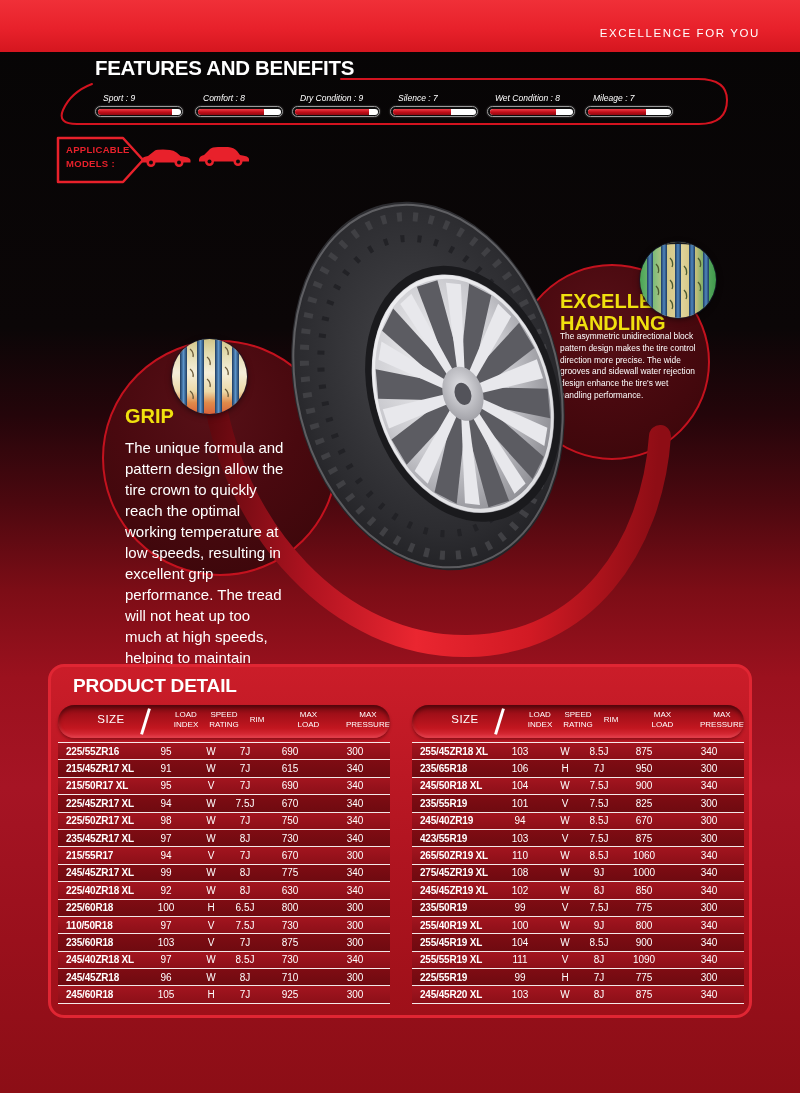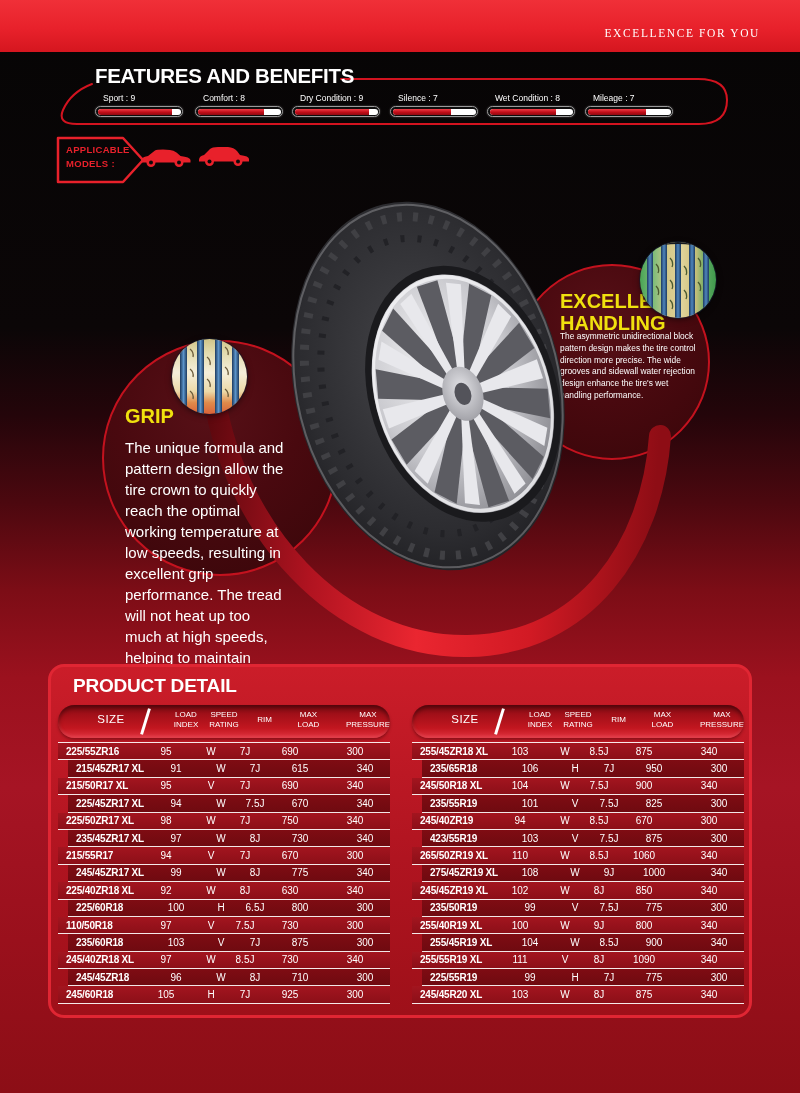--- a/index.html
+++ b/index.html
@@ -2,27 +2,27 @@
 <html><head>
 <meta charset="utf-8">
 <style>
   html,body{margin:0;padding:0;}
   body{width:800px;height:1093px;font-family:"Liberation Sans",sans-serif;}
   .page{position:relative;width:800px;height:1093px;overflow:hidden;
     background:linear-gradient(180deg,#060505 0%,#0b0607 30%,#24050a 38%,#4c080f 46%,#7c0d16 54%,#9b111e 62%,#a61424 72%,#9a101c 86%,#8c0e16 100%);}
   
   .banner{position:absolute;left:0;top:0;width:800px;height:52px;
     background:linear-gradient(180deg,#f03038 0%,#e8212b 55%,#d5161f 100%);z-index:6;}
-  .tagline{position:absolute;right:40px;top:27px;color:#fff;font-family:Liberation Serif, serif;
+  .tagline{position:absolute;right:40px;top:27px;color:#fff;font-family:Liberation Sans, sans-serif;
     font-size:11.5px;letter-spacing:1.6px;}
   
-  .features-title{position:absolute;left:95px;top:64px;color:#fff;font-size:20.5px;font-weight:bold;
+  .features-title{position:absolute;left:95px;top:56px;color:#fff;font-size:20.5px;font-weight:bold;
     letter-spacing:-0.3px;z-index:3;}
   .features-outline{position:absolute;left:0;top:55px;z-index:2;}
-  .ratings{position:absolute;left:0;top:93px;width:800px;height:30px;z-index:3;}
+  .ratings{position:absolute;left:0;top:93px;width:800px;height:30px;z-index:3;font-style:italic;}
   .rating{position:absolute;width:88px;top:0;}
   .rating .rlabel{color:#fff;font-size:8.5px;margin:0 0 3px 8px;white-space:nowrap;}
   .rbar{height:11px;border:1px solid #9a9a9a;border-radius:7px;background:#0d0d0d;padding:1.5px;
     box-sizing:border-box;box-shadow:0 0 2px rgba(255,255,255,.35);}
   .rtrack{height:100%;border-radius:5px;background:#fff;overflow:hidden;position:relative;}
   .rfill{height:100%;background:linear-gradient(180deg,#ef3b45 0%,#c00d18 55%,#8f0a12 100%);}
   
   .badge-svg{position:absolute;left:55px;top:135px;z-index:3;}
   .badge-text{position:absolute;left:66px;top:143px;color:#e8212b;font-size:9.5px;font-weight:bold;
     line-height:1.45;letter-spacing:.3px;z-index:3;}
@@ -52,31 +52,31 @@
   .pill{position:absolute;top:38px;width:332px;height:33px;border-radius:17px;overflow:hidden;
     background:linear-gradient(180deg,#7f0a12 0%,#a31019 30%,#c2161f 70%,#e03340 100%);
     box-shadow:inset 0 3px 4px rgba(30,0,3,.5),inset 0 -2px 3px rgba(255,120,130,.25),0 2px 3px rgba(60,0,5,.4);}
   .pill-left{left:7px;}
   .pill-right{left:361px;}
   .thead{display:grid;grid-template-columns:82px 52px 38px 30px 60px 70px;align-items:center;height:29px;color:#fff;padding-left:12px;}
   .hcell{font-size:8px;line-height:1.15;white-space:pre-line;text-align:center;}
   .h0{font-size:11.5px;text-align:center;letter-spacing:.5px;}
   .h1{padding-left:16px;}
   .h2{padding-left:2px;}
-  .h3{text-align:right;}
+  .h3{text-align:center;}
   .h4{padding-left:13px;}
   .h5{padding-left:2px;}
   .slash{position:absolute;left:86px;top:3px;width:3px;height:27px;background:#fff;transform:rotate(17deg);}
   .tbody{position:absolute;top:75px;width:332px;border-top:1px solid rgba(255,255,255,.9);}
   .tbody-left{left:7px;}
   .tbody-right{left:361px;}
   .trow{display:grid;grid-template-columns:82px 52px 38px 30px 60px 70px;align-items:center;
     height:17.4px;box-sizing:border-box;border-bottom:1px solid rgba(255,255,255,.9);color:#fff;}
   .trow.odd{background:linear-gradient(180deg,#a3151f 0%,#8c0f18 100%);}
-  .trow.even{background:linear-gradient(180deg,#7f0c13 0%,#6f0a10 100%);margin-left:10px;}
+  .trow.even{background:linear-gradient(180deg,#7f0c13 0%,#6f0a10 100%);}
   .tcell{font-size:10px;text-align:center;}
   .tcell.c0{font-weight:bold;text-align:left;padding-left:8px;letter-spacing:-0.2px;white-space:nowrap;}
   
   .strip{position:absolute;left:0;top:1055px;width:800px;height:38px;z-index:6;
     background:linear-gradient(90deg,#ec1c26 0%,#e3151f 38%,#cf1119 52%,#7b070d 72%,#55040a 82%,#a30e16 100%);margin-top:46px;}
   .strip .pslash{position:absolute;left:707px;top:3px;width:3px;height:32px;background:#fff;transform:rotate(16deg);}
   .pagenum{position:absolute;left:722px;top:8px;color:#fff;font-family:"DejaVu Serif",serif;
     font-style:italic;font-weight:bold;font-size:12px;}
 </style>
 </head>

